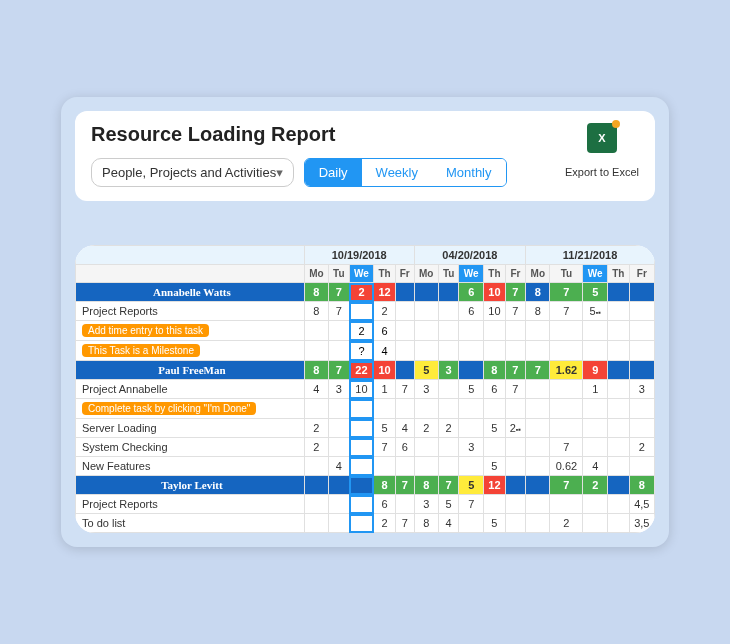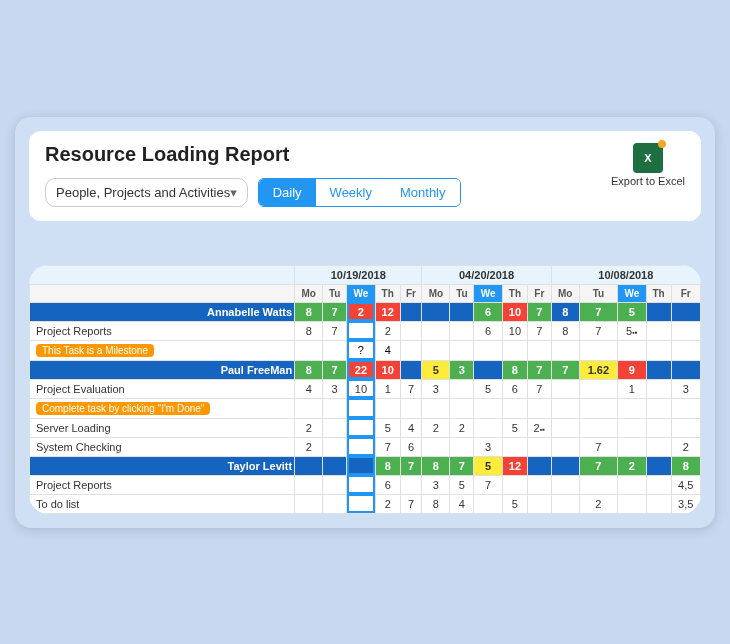--- a/index.html
+++ b/index.html
@@ -10,21 +10,21 @@
       align-items: center;
       min-height: 644px;
       width: 730px;
       font-family: Arial, sans-serif;
       font-size: 12px;
     }
     .outer-card {
       background: #d0e0f4;
       border-radius: 16px;
       padding: 14px;
-      width: 700px;
+      width: 608px;
       box-shadow: 0 2px 12px rgba(0,0,0,0.15);
     }
     .header-section {
       background: white;
       border-radius: 12px;
       padding: 12px 16px 14px;
       margin-bottom: 12px;
       position: relative;
     }
     .header-title {
@@ -100,21 +100,21 @@
       top: -3px;
       right: -3px;
       width: 8px;
       height: 8px;
       background: #f5a623;
       border-radius: 50%;
     }
     .excel-label {
       font-size: 11px;
       color: #333;
-      margin-top: 2px;
+      margin-top: 13px;
       white-space: nowrap;
     }
     .table-section {
       background: white;
       border-radius: 20px;
       overflow: hidden;
       margin-top: 44px;
     }
     table {
       width: 100%;
@@ -149,21 +149,22 @@
       color: white;
       font-weight: bold;
     }
     .person-row td {
       background: #1565c0;
       color: white;
       font-weight: bold;
       font-size: 11px;
     }
     .person-row td:first-child {
-      text-align: right;
+      text-align: center;
+      font-family: Liberation Serif, serif;
     }
     .normal-row td {
       background: white;
       color: #333;
     }
     .tag-row td {
       background: white;
     }
     .tag-cell {
       display: inline-block;
@@ -219,21 +220,21 @@
     </div>
   </div>
 
   <div class="table-section">
     <table>
       <thead>
         <tr class="date-header">
           <th></th>
           <th colspan="5">10/19/2018</th>
           <th colspan="5">04/20/2018</th>
-          <th colspan="5">10/08/2018</th>
+          <th colspan="5">11/21/2018</th>
         </tr>
         <tr class="day-header">
           <th></th>
           <th>Mo</th>
           <th>Tu</th>
           <th class="today">We</th>
           <th>Th</th>
           <th>Fr</th>
           <th>Mo</th>
           <th>Tu</th>
@@ -278,20 +279,38 @@
             <td>6</td>
             <td>10</td>
             <td>7</td>
             <td>8</td>
             <td>7</td>
             <td class="small-flag">5<span style="font-size: 7px;">▪</span></td>
             <td></td>
             <td></td>
           </tr>
           <tr class="tag-row">
+            <td><span class="tag-cell">Add time entry to this task</span></td>
+            <td></td>
+            <td></td>
+            <td class="cell-blue-border">2</td>
+            <td>6</td>
+            <td></td>
+            <td></td>
+            <td></td>
+            <td></td>
+            <td></td>
+            <td></td>
+            <td></td>
+            <td></td>
+            <td></td>
+            <td></td>
+            <td></td>
+          </tr>
+          <tr class="tag-row">
             <td><span class="tag-cell milestone">This Task is a Milestone</span></td>
             <td></td>
             <td></td>
             <td class="cell-blue-border">?</td>
             <td>4</td>
             <td></td>
             <td></td>
             <td></td>
             <td></td>
             <td></td>
@@ -314,21 +333,21 @@
             <td></td>
             <td class="cell-green">8</td>
             <td class="cell-green">7</td>
             <td class="cell-green">7</td>
             <td class="cell-yellow">1.62</td>
             <td class="cell-red">9</td>
             <td></td>
             <td></td>
           </tr>
           <tr class="normal-row">
-            <td>Project Evaluation</td>
+            <td>Project Annabelle</td>
             <td>4</td>
             <td>3</td>
             <td class="cell-blue-border">10</td>
             <td>1</td>
             <td>7</td>
             <td>3</td>
             <td></td>
             <td>5</td>
             <td>6</td>
             <td>7</td>
@@ -384,20 +403,38 @@
             <td></td>
             <td></td>
             <td>3</td>
             <td></td>
             <td></td>
             <td></td>
             <td>7</td>
             <td></td>
             <td></td>
             <td>2</td>
+          </tr>
+          <tr class="normal-row">
+            <td>New Features</td>
+            <td></td>
+            <td>4</td>
+            <td class="cell-blue-border"></td>
+            <td></td>
+            <td></td>
+            <td></td>
+            <td></td>
+            <td></td>
+            <td>5</td>
+            <td></td>
+            <td></td>
+            <td>0.62</td>
+            <td>4</td>
+            <td></td>
+            <td></td>
           </tr>
           <tr class="person-row">
             <td>Taylor Levitt</td>
             <td></td>
             <td></td>
             <td class="cell-blue-border"></td>
             <td class="cell-green">8</td>
             <td class="cell-green">7</td>
             <td class="cell-green">8</td>
             <td class="cell-green">7</td>

